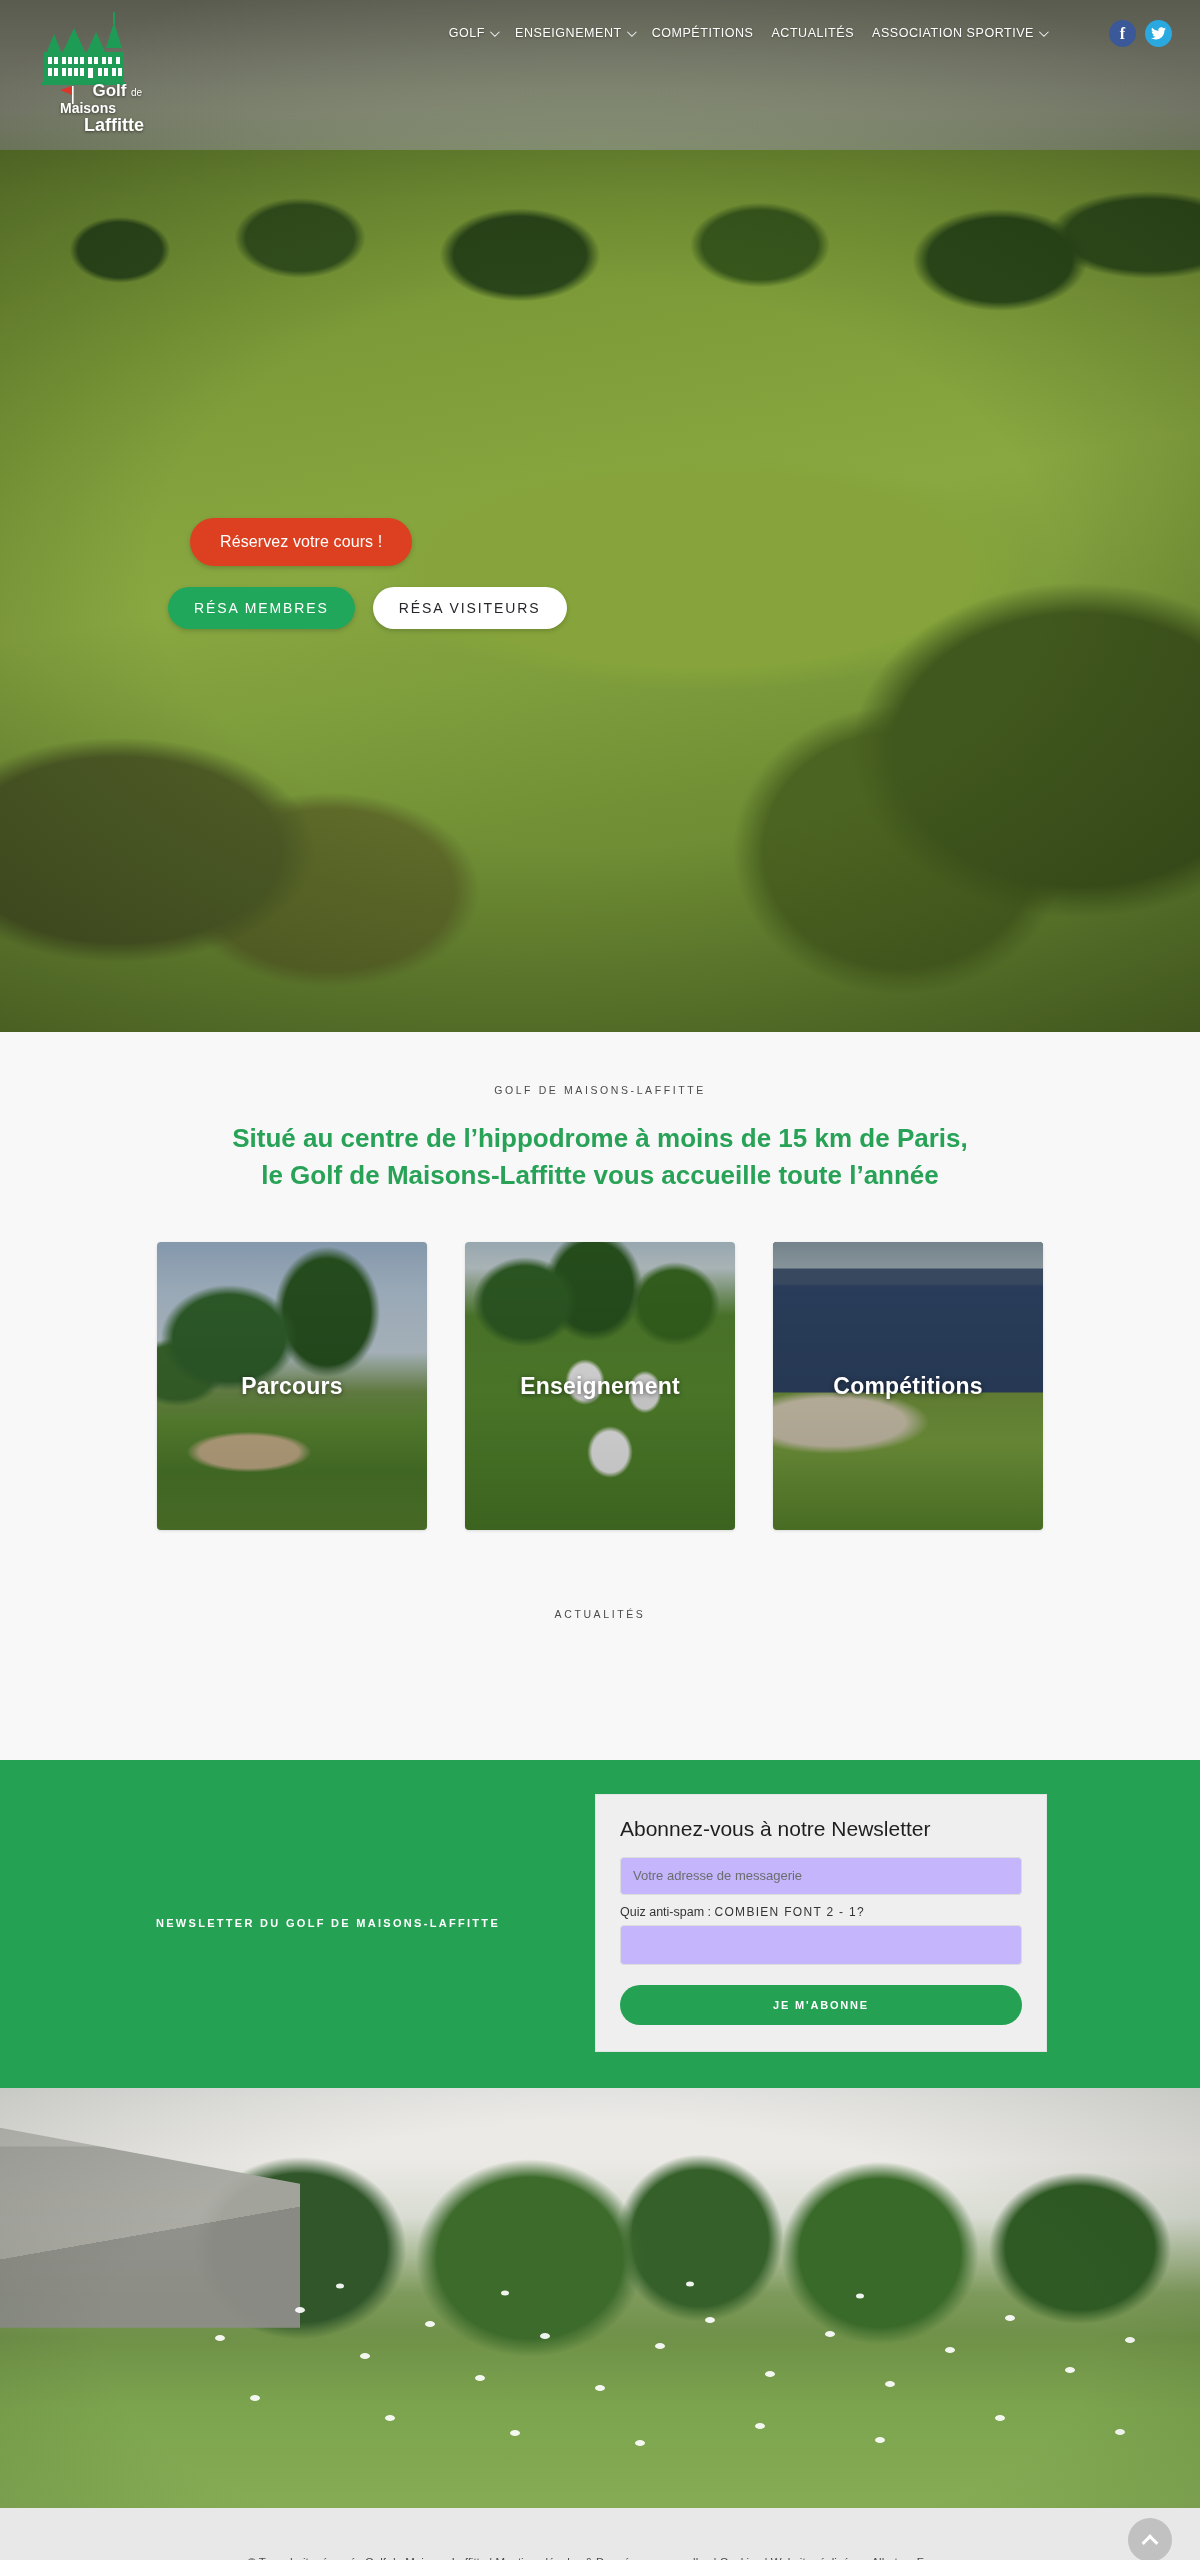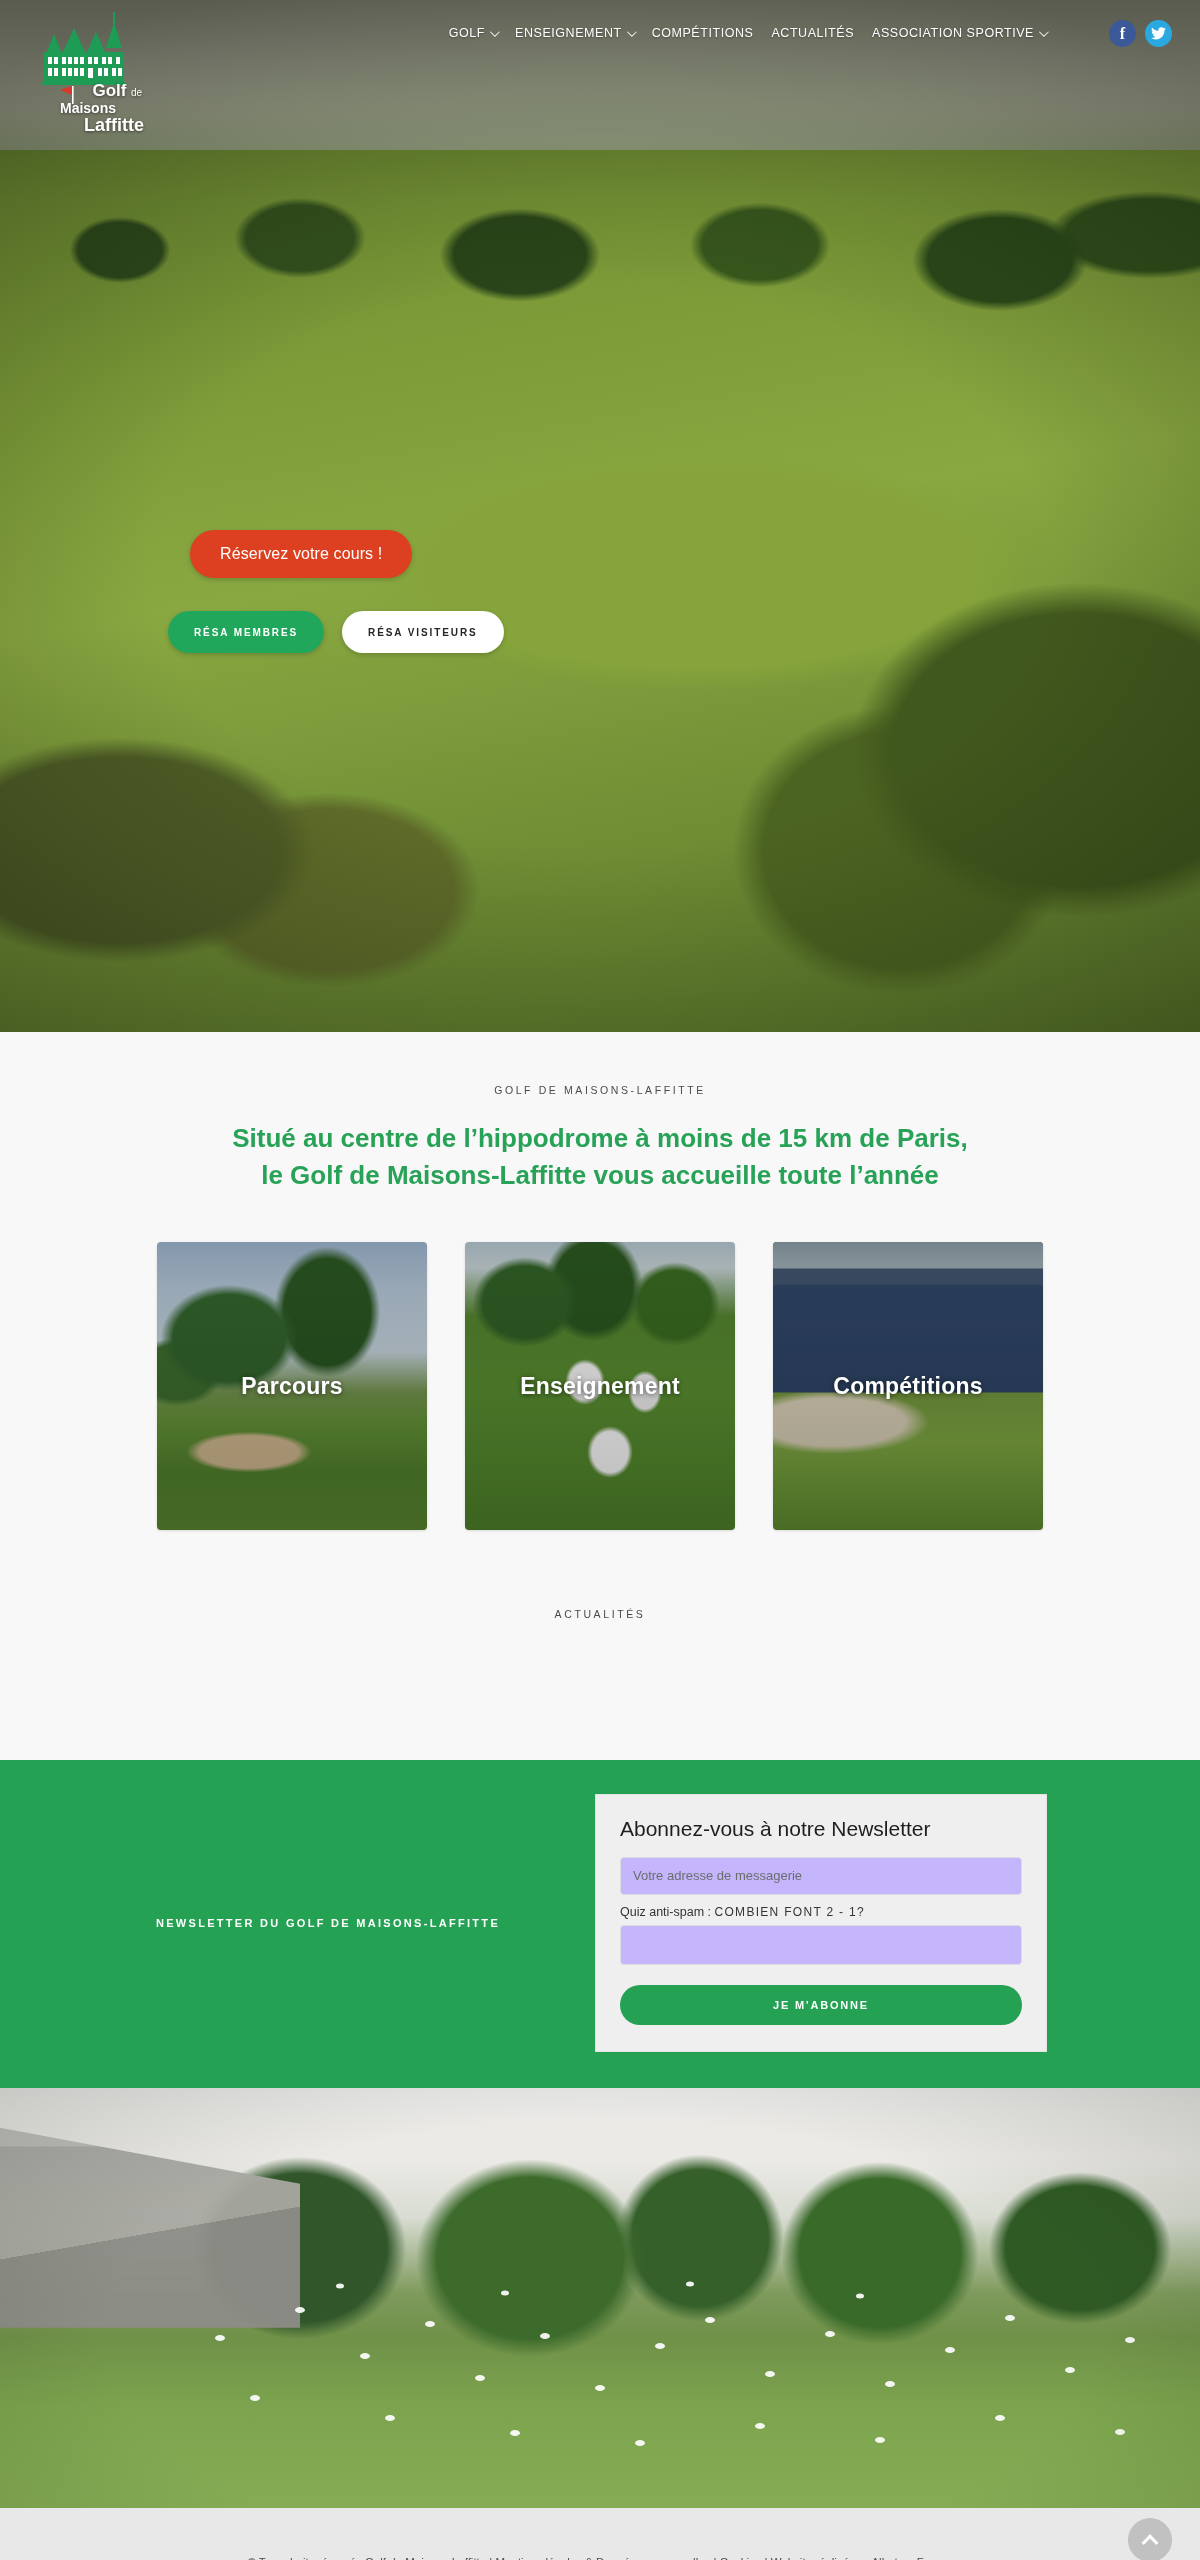--- a/index.html
+++ b/index.html
@@ -107,40 +107,39 @@
   
   .hero-cta {
     position: absolute;
     left: 190px; top: 518px;
     z-index: 15;
   }
   .btn {
     border: none; cursor: pointer; display: inline-flex;
     align-items: center; justify-content: center;
     font-family: inherit;
-    margin-top: 12px;
   }
   .btn-primary {
     background: #dc4020;
     color: #fff;
     border-radius: 30px;
     padding: 0 30px;
     height: 48px;
     font-size: 16px;
     letter-spacing: .1px;
     box-shadow: 0 2px 5px rgba(0,0,0,.18);
   }
   .hero-cta-row { display: flex; gap: 18px; margin-top: 21px; margin-left: -22px; }
   .btn-pill {
     border-radius: 30px;
     height: 42px;
     padding: 0 26px;
-    font-size: 10px;
+    font-size: 14px;
     letter-spacing: 1.9px;
-    font-weight: 700;
+    font-weight: 400;
     box-shadow: 0 2px 5px rgba(0,0,0,.18);
   }
   .btn-green { background: #20a75c; color: #fff; }
   .btn-white { background: #fff; color: #24262a; }
 
   
   .intro {
     background: #f8f8f8;
     padding: 52px 0 0;
     text-align: center;

